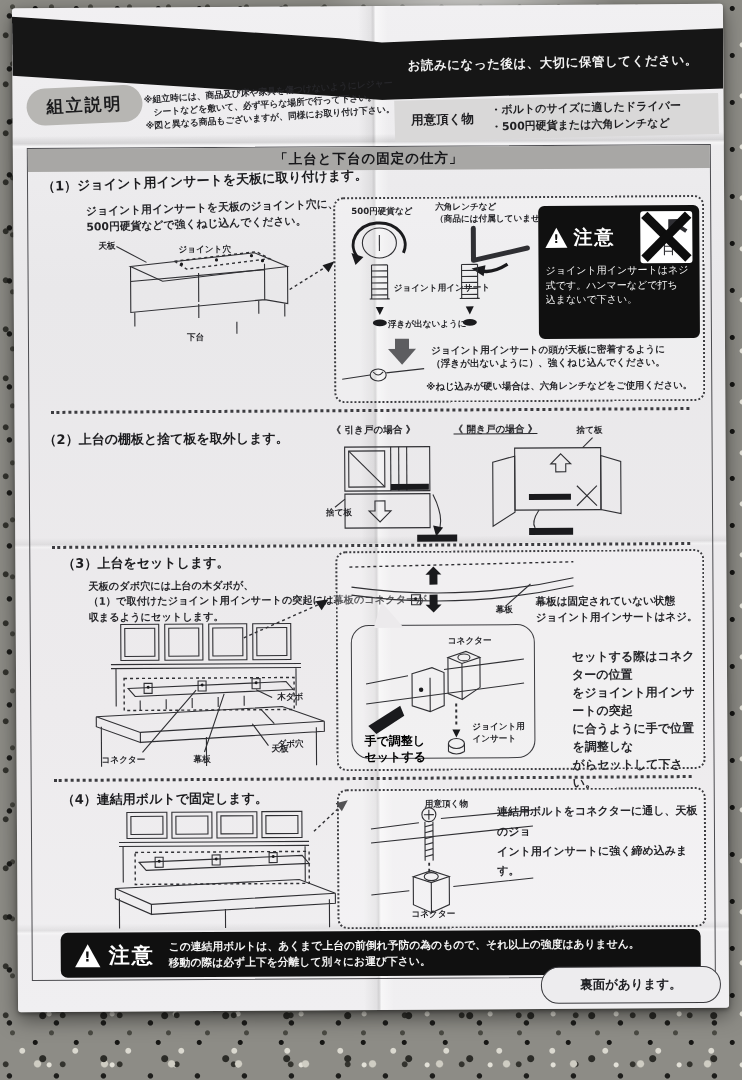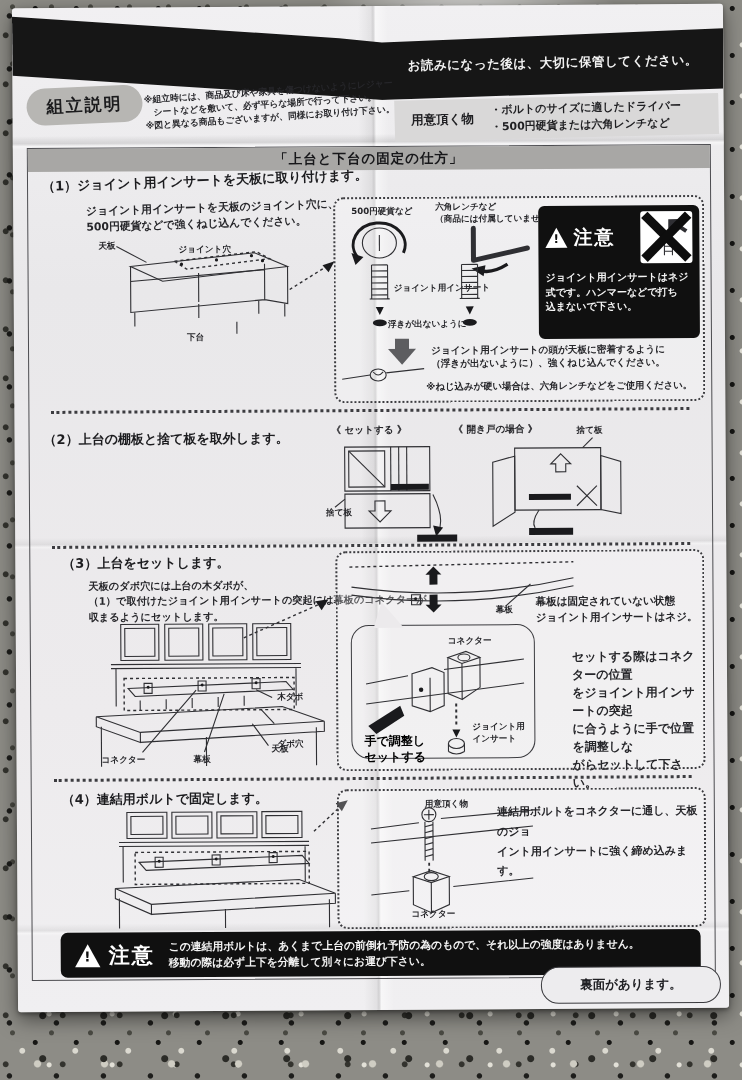--- a/index.html
+++ b/index.html
@@ -67,21 +67,21 @@
 
   
   .cau1{left:203px;top:8px;width:161px;height:133px;background:#101010;border-radius:6px;padding:6px 7px;box-sizing:border-box;}
   .cau1 .row{display:flex;align-items:center;gap:6px;}
   .tri{position:relative;width:0;height:0;border-left:11px solid transparent;border-right:11px solid transparent;
     border-bottom:20px solid #fff;}
   .tri span{position:absolute;left:-3px;top:4px;font-size:12px;font-weight:bold;color:#101010;}
   .cau-title{color:#fff;font-size:19px;font-weight:bold;letter-spacing:2px;}
   .nohammer{margin-left:auto;width:52px;height:52px;background:#fff;border-radius:3px;position:relative;overflow:hidden;}
   .nohammer .bar{position:absolute;left:-5px;top:21px;width:62px;height:9px;background:#0d0d0d;}
-  .cau1 .txt{margin-top:7px;color:#f4f4f4;font-size:10px;font-weight:bold;line-height:1.45;}
+  .cau1 .txt{color:#f4f4f4;font-size:10px;font-weight:normal;line-height:1.45;}
 
   .banner2{left:28px;top:784px;width:640px;height:45px;background:#101010;border-radius:7px;
     display:flex;align-items:center;}
   .banner2 .tri{margin-left:16px;transform:scale(1.15);}
   .banner2 .cau-title{font-size:21px;margin-left:10px;margin-right:14px;}
   .banner2 .txt{color:#f4f4f4;font-size:10.8px;font-weight:bold;line-height:1.45;}
 
   .backpill{left:523px;top:962px;width:178px;height:35px;border:1.6px solid #3a3a3e;border-radius:18px;
     display:flex;align-items:center;justify-content:center;font-size:12.5px;font-weight:bold;color:#202024;
     background:#edecee;}
@@ -204,22 +204,22 @@
           <path class="sk" d="M33,15 Q38,21 43,15"></path>
       </svg>
       <div class="abs sm pre" style="left:95px;top:146px;font-size:9.6px;">ジョイント用インサートの頭が天板に密着するように
 （浮きが出ないように）、強くねじ込んでください。</div>
       <div class="abs sm" style="left:90px;top:182px;font-size:9.4px;">※ねじ込みが硬い場合は、六角レンチなどをご使用ください。</div>
     </div>
 
     <div class="abs sep" style="top:262px;"></div>
 
     <div class="abs h-step" style="left:14px;top:282px;">（2）上台の棚板と捨て板を取外します。</div>
-    <div class="abs sm" style="left:302px;top:277px;font-size:9.6px;">《 セットする 》</div>
-    <div class="abs sm" style="left:424px;top:277px;font-size:9.6px;">《 開き戸の場合 》</div>
+    <div class="abs sm" style="left:302px;top:277px;font-size:9.6px;">《 引き戸の場合 》</div>
+    <div class="abs sm" style="left:424px;top:277px;font-size:9.6px;text-decoration:underline;">《 開き戸の場合 》</div>
     <div class="abs sm" style="left:547px;top:279px;">捨て板</div>
     <div class="abs sm" style="left:296px;top:360px;">捨て板</div>
 
     <svg class="abs" style="left:295px;top:290px;" width="360" height="104">
       <rect class="sk" x="20" y="10" width="85" height="44"></rect>
       <rect class="sk" x="24" y="14" width="36" height="36"></rect>
         <line class="sk" x1="24" y1="14" x2="60" y2="50"></line>
       <line class="sk" x1="66" y1="10" x2="66" y2="54"></line>
         <line class="sk" x1="74" y1="10" x2="74" y2="54"></line>
         <line class="sk" x1="82" y1="10" x2="82" y2="54"></line>

